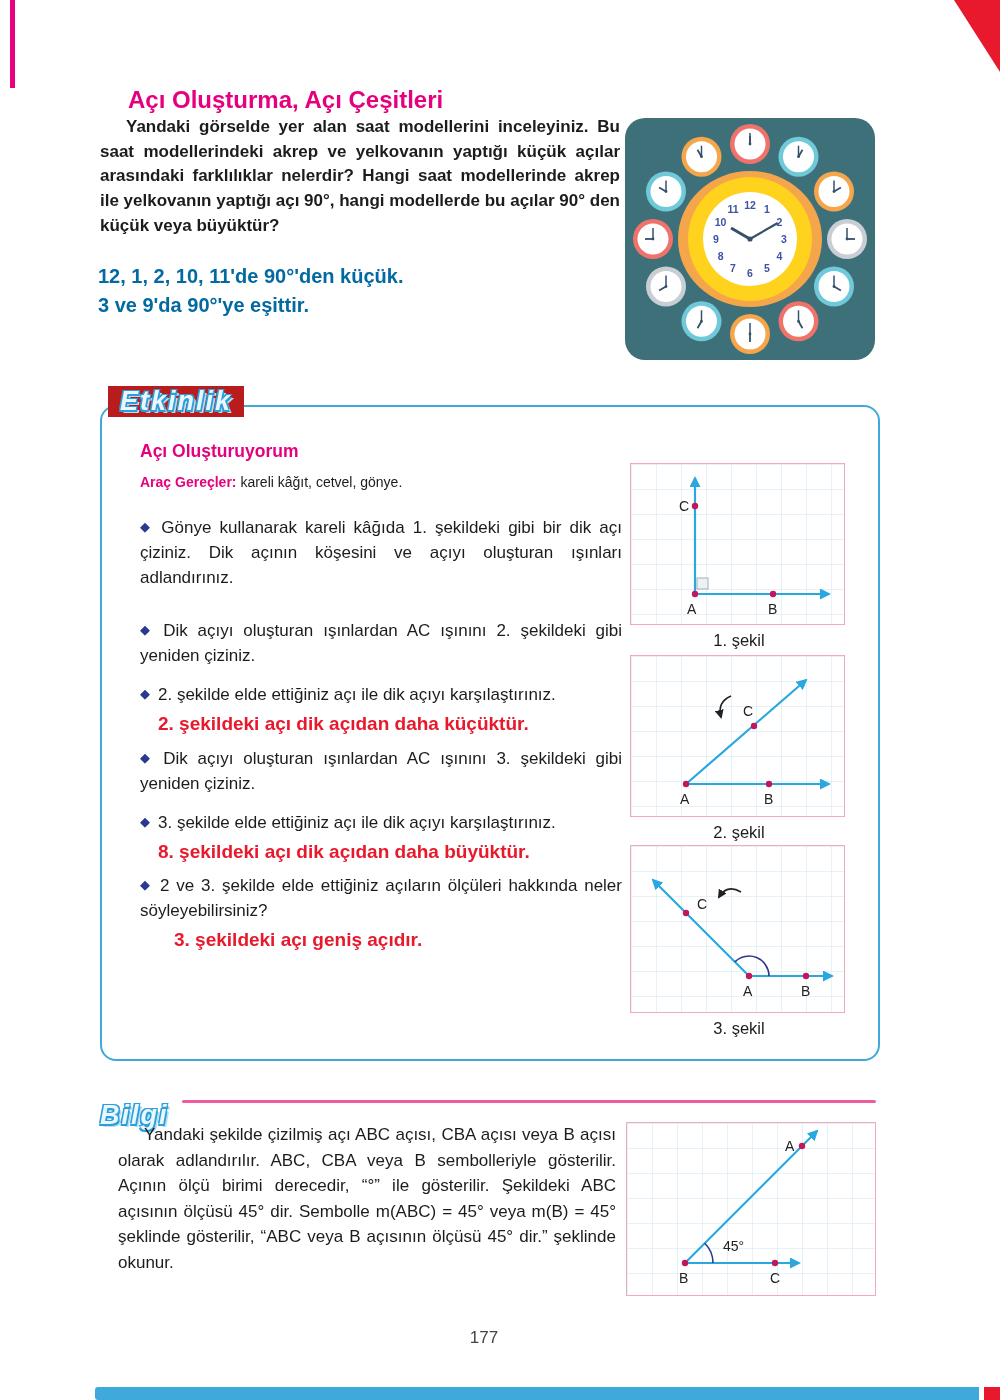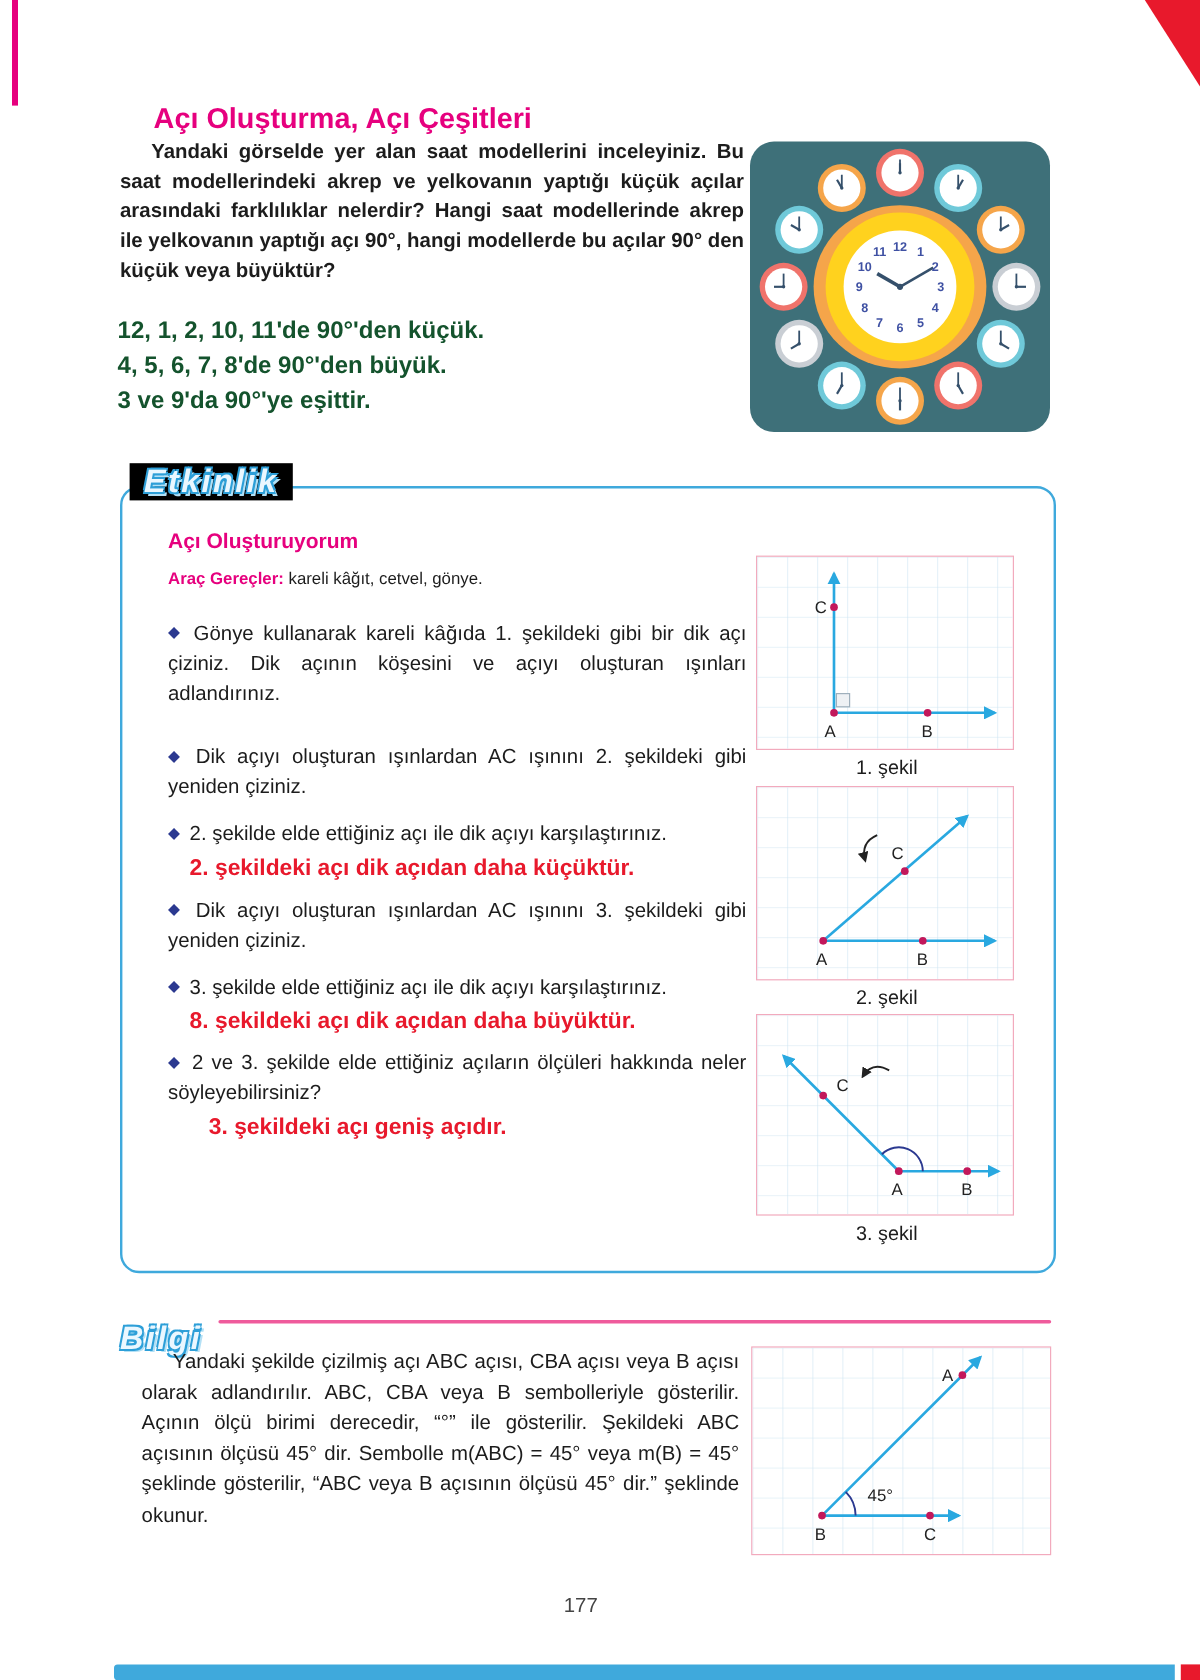--- a/index.html
+++ b/index.html
@@ -12,35 +12,35 @@
   .deco-corner{position:absolute;right:0;top:0;width:0;height:0;
     border-left:46px solid transparent;border-top:72px solid #e8192c;}
   .bottom-bar{position:absolute;left:95px;bottom:0;width:884px;height:13px;background:#3fa9dc;border-radius:3px 0 0 3px;}
   .bottom-red{position:absolute;right:0;bottom:0;width:16px;height:13px;background:#e8192c;}
 
   
   .title{position:absolute;left:128px;top:86px;font-size:24px;font-weight:bold;color:#e6007e;}
   .intro-text{position:absolute;left:100px;top:115px;width:520px;font-size:17px;line-height:1.45;
     text-align:justify;text-indent:26px;font-weight:bold;}
   .intro-answers{position:absolute;left:98px;top:264px;}
-  .big-ans{margin:0 0 4px 0;font-size:20px;font-weight:bold;color:#14532d;line-height:1.25;}
+  .big-ans{margin:0 0 4px 0;font-size:20px;font-weight:bold;color:#0369a1;line-height:1.25;}
 
   .clock-panel{position:absolute;left:625px;top:118px;width:250px;height:242px;
     background:#3e7079;border-radius:20px;}
   .cnum{font-size:10.5px;font-weight:bold;fill:#3f51a3;font-family:"Liberation Sans",sans-serif;}
 
   
   .etk{position:absolute;left:100px;top:405px;width:776px;height:652px;
     border:2.5px solid #3fa9dc;border-radius:16px;}
   .bubble-label{
     font-size:27px;font-weight:800;font-style:italic;letter-spacing:2px;color:#eaf7ff;
     text-shadow:-1.5px -1.5px 0 #2d9fd8, 1.5px -1.5px 0 #2d9fd8, -1.5px 1.5px 0 #2d9fd8,
       1.5px 1.5px 0 #2d9fd8, 3px 3px 0 #b3e0f5;
   }
-  .etk-label{position:absolute;left:6px;top:-21px;background:#000000;padding:0 12px;}
+  .etk-label{position:absolute;left:6px;top:-21px;background:#b91c1c;padding:0 12px;}
   .etk-left{position:absolute;left:38px;top:34px;width:482px;}
   .etk-heading{margin:0 0 12px 0;font-size:17.5px;font-weight:bold;color:#e6007e;}
   .tools{margin:0 0 26px 0;font-size:14px;}
   .mag{color:#e6007e;font-weight:bold;}
   .bullet{margin:0;font-size:17px;line-height:1.47;text-align:justify;}
   .diamond{color:#2b3990;font-size:13px;margin-right:8px;position:relative;top:-2px;}
   .mb28{margin-bottom:28px;} .mb14{margin-bottom:14px;} .mb4{margin-bottom:4px;}
   .ans{margin:0 0 10px 18px;font-size:19px;font-weight:bold;color:#e8192c;line-height:1.3;}
   .ans2{margin:0 0 4px 34px;font-size:19px;font-weight:bold;color:#e8192c;line-height:1.3;}
 
@@ -65,21 +65,20 @@
 
 <div class="deco-left"></div>
 <div class="deco-corner"></div>
 <div class="bottom-bar"></div>
 <div class="bottom-red"></div>
 
 <div class="title">Açı Oluşturma, Açı Çeşitleri</div>
 <div class="intro-text">Yandaki görselde yer alan saat modellerini inceleyiniz. Bu saat modellerindeki akrep ve yelkovanın yaptığı küçük açılar arasındaki farklılıklar nelerdir? Hangi saat modellerinde akrep ile yelkovanın yaptığı açı 90°, hangi modellerde bu açılar 90° den küçük veya büyüktür?</div>
 <div class="intro-answers">
   <p class="big-ans">12, 1, 2, 10, 11'de 90°'den küçük.</p>
-  <p class="big-ans">4, 5, 6, 7, 8'de 90°'den büyük.</p>
   <p class="big-ans">3 ve 9'da 90°'ye eşittir.</p>
 </div>
 
 <div class="clock-panel">
   <svg id="clock-svg" width="250" height="242" viewBox="0 0 250 242">
     <ellipse cx="125" cy="121" rx="72" ry="68" fill="#f5a54a"></ellipse>
     <circle cx="125" cy="121" r="62" fill="#ffd21e"></circle>
     <circle cx="125" cy="121" r="47" fill="#ffffff"></circle>
     <line x1="125" y1="121" x2="106" y2="110" stroke="#35506b" stroke-width="3"></line>
     <line x1="125" y1="121" x2="152.7" y2="105" stroke="#35506b" stroke-width="2.2"></line>

